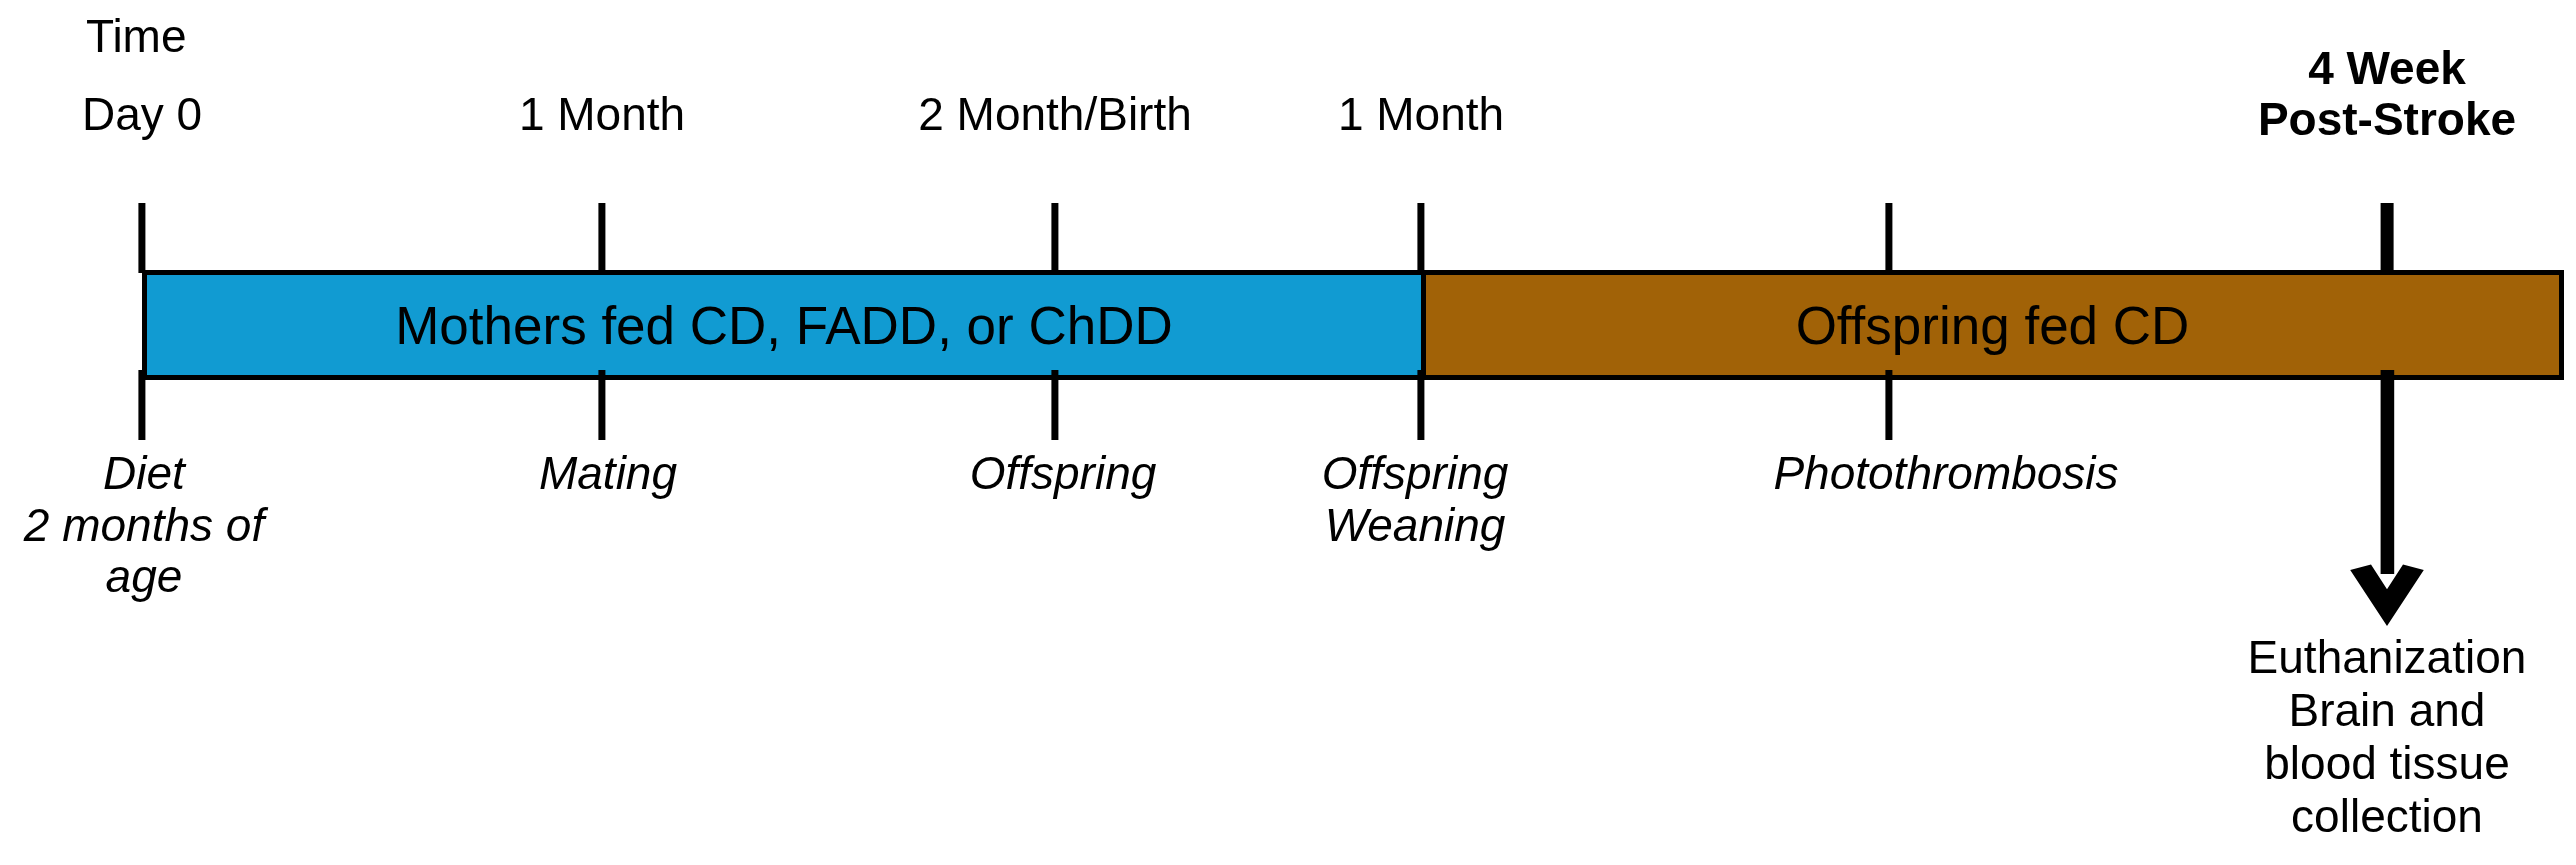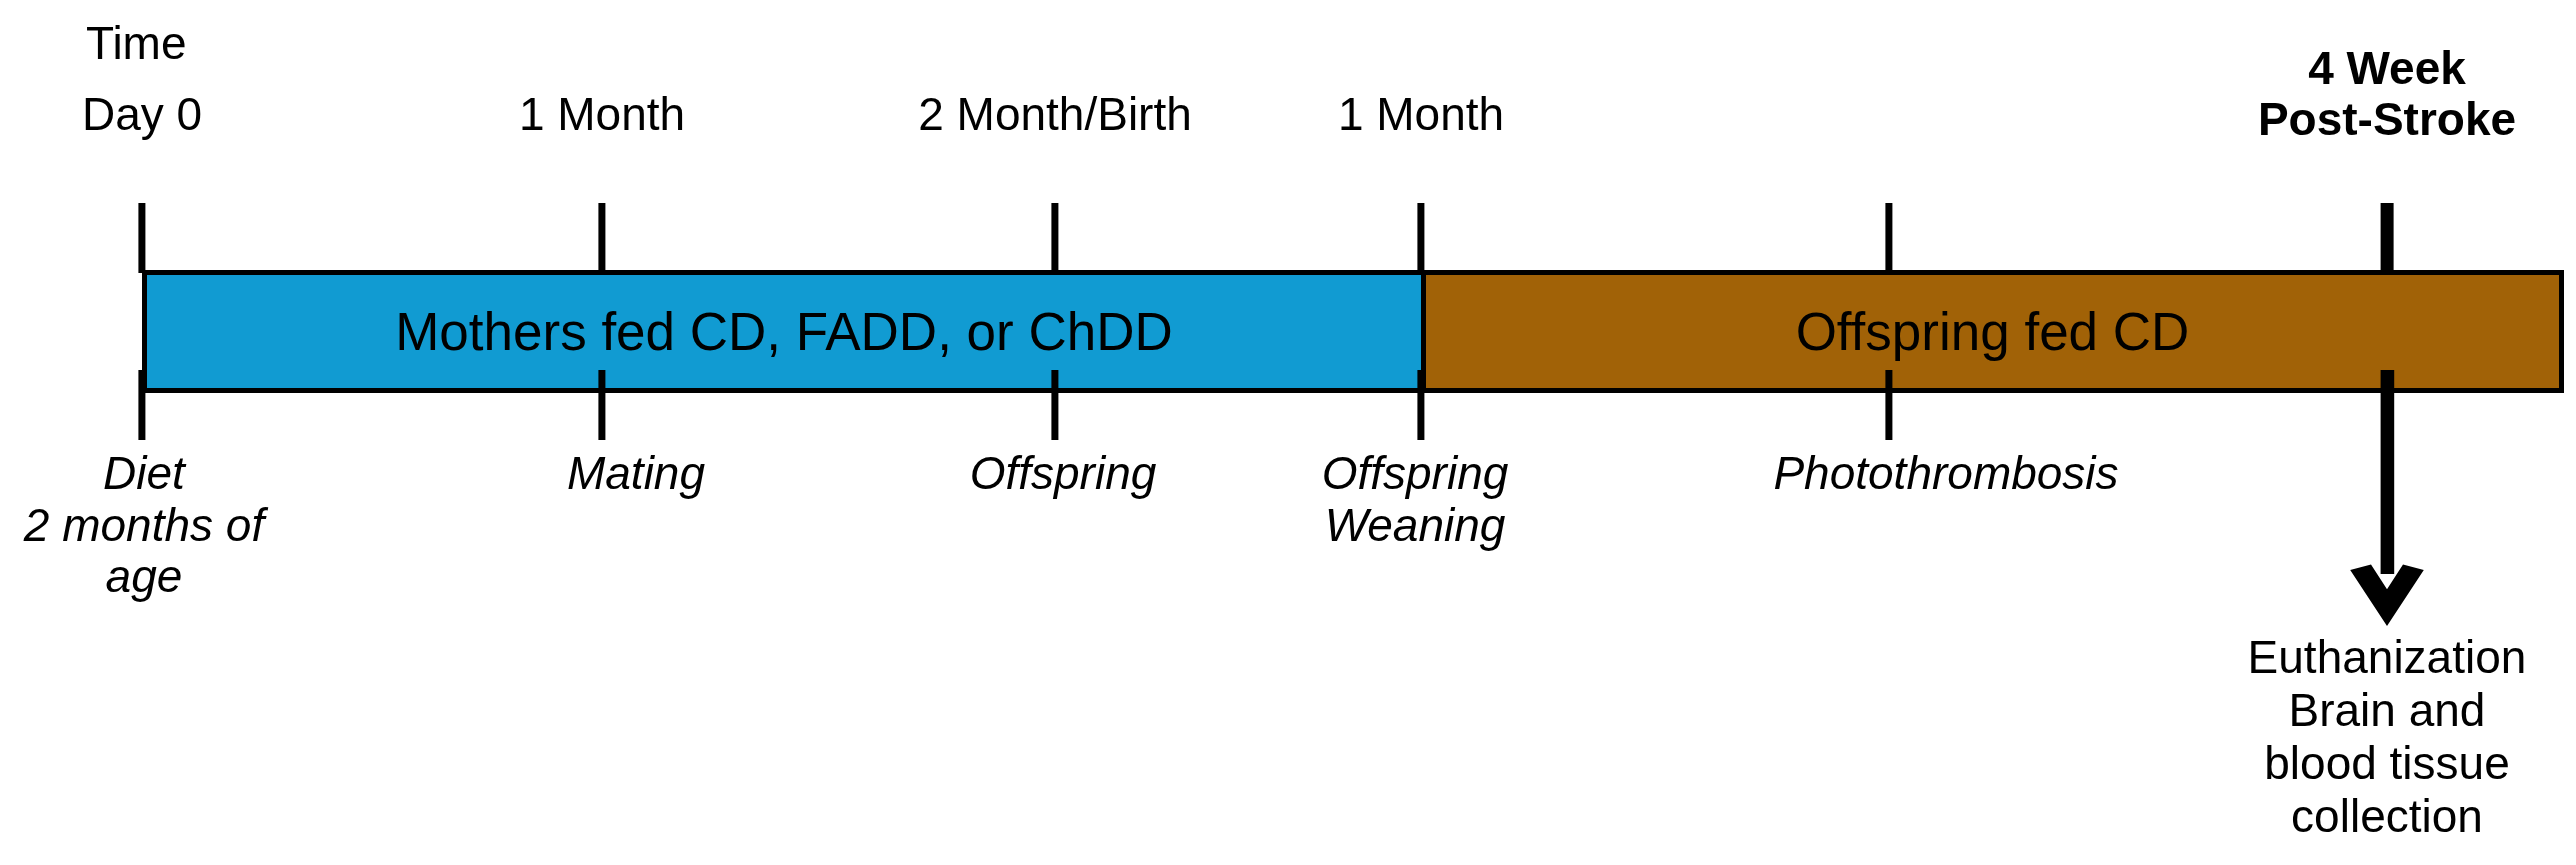--- a/index.html
+++ b/index.html
@@ -21,21 +21,21 @@
 
   
   .txt {
     color: #000000;
     font-family: "Liberation Sans", sans-serif;
     white-space: nowrap;
     line-height: 1.08;
   }
   .time-label {
     left: 86px;
-    top: 19px;
+    top: 12px;
     font-size: 46px;
   }
   .top-label {
     font-size: 46px;
     text-align: center;
     transform: translateX(-50%);
     white-space: nowrap;
   }
   .top-label.bold {
     font-weight: bold;
@@ -56,21 +56,21 @@
     transform: translateX(-50%);
     line-height: 1.15;
     width: 416px;
   }
 
   
   #bar {
     left: 142px;
     top: 270px;
     width: 2422px;
-    height: 123px;
+    height: 110px;
     border: 5.6px solid #000000;
     box-sizing: border-box;
     display: flex;
     overflow: hidden;
   }
   .seg {
     height: 100%;
     display: flex;
     align-items: center;
     justify-content: center;
@@ -161,21 +161,21 @@
     <rect x="52" y="0" width="17" height="255" fill="#000000"></rect>
     <path d="M 60 320 L 14 250 L 40 243 L 60 274 L 80 243 L 106 250 Z" fill="#000000"></path>
   </svg>
 
   <div class="abs txt bottom-label" style="left:144px; top:448px;">
     <div>Diet</div>
     <div>2 months of</div>
     <div>age</div>
   </div>
 
-  <div class="abs txt bottom-label" style="left:636px; top:448px;">Mating</div>
+  <div class="abs txt bottom-label" style="left:608px; top:448px;">Mating</div>
 
   <div class="abs txt bottom-label" style="left:1063px; top:448px;">
     <div>Offspring</div>
   </div>
 
   <div class="abs txt bottom-label" style="left:1415px; top:448px;">
     <div>Offspring</div>
     <div>Weaning</div>
   </div>
 

